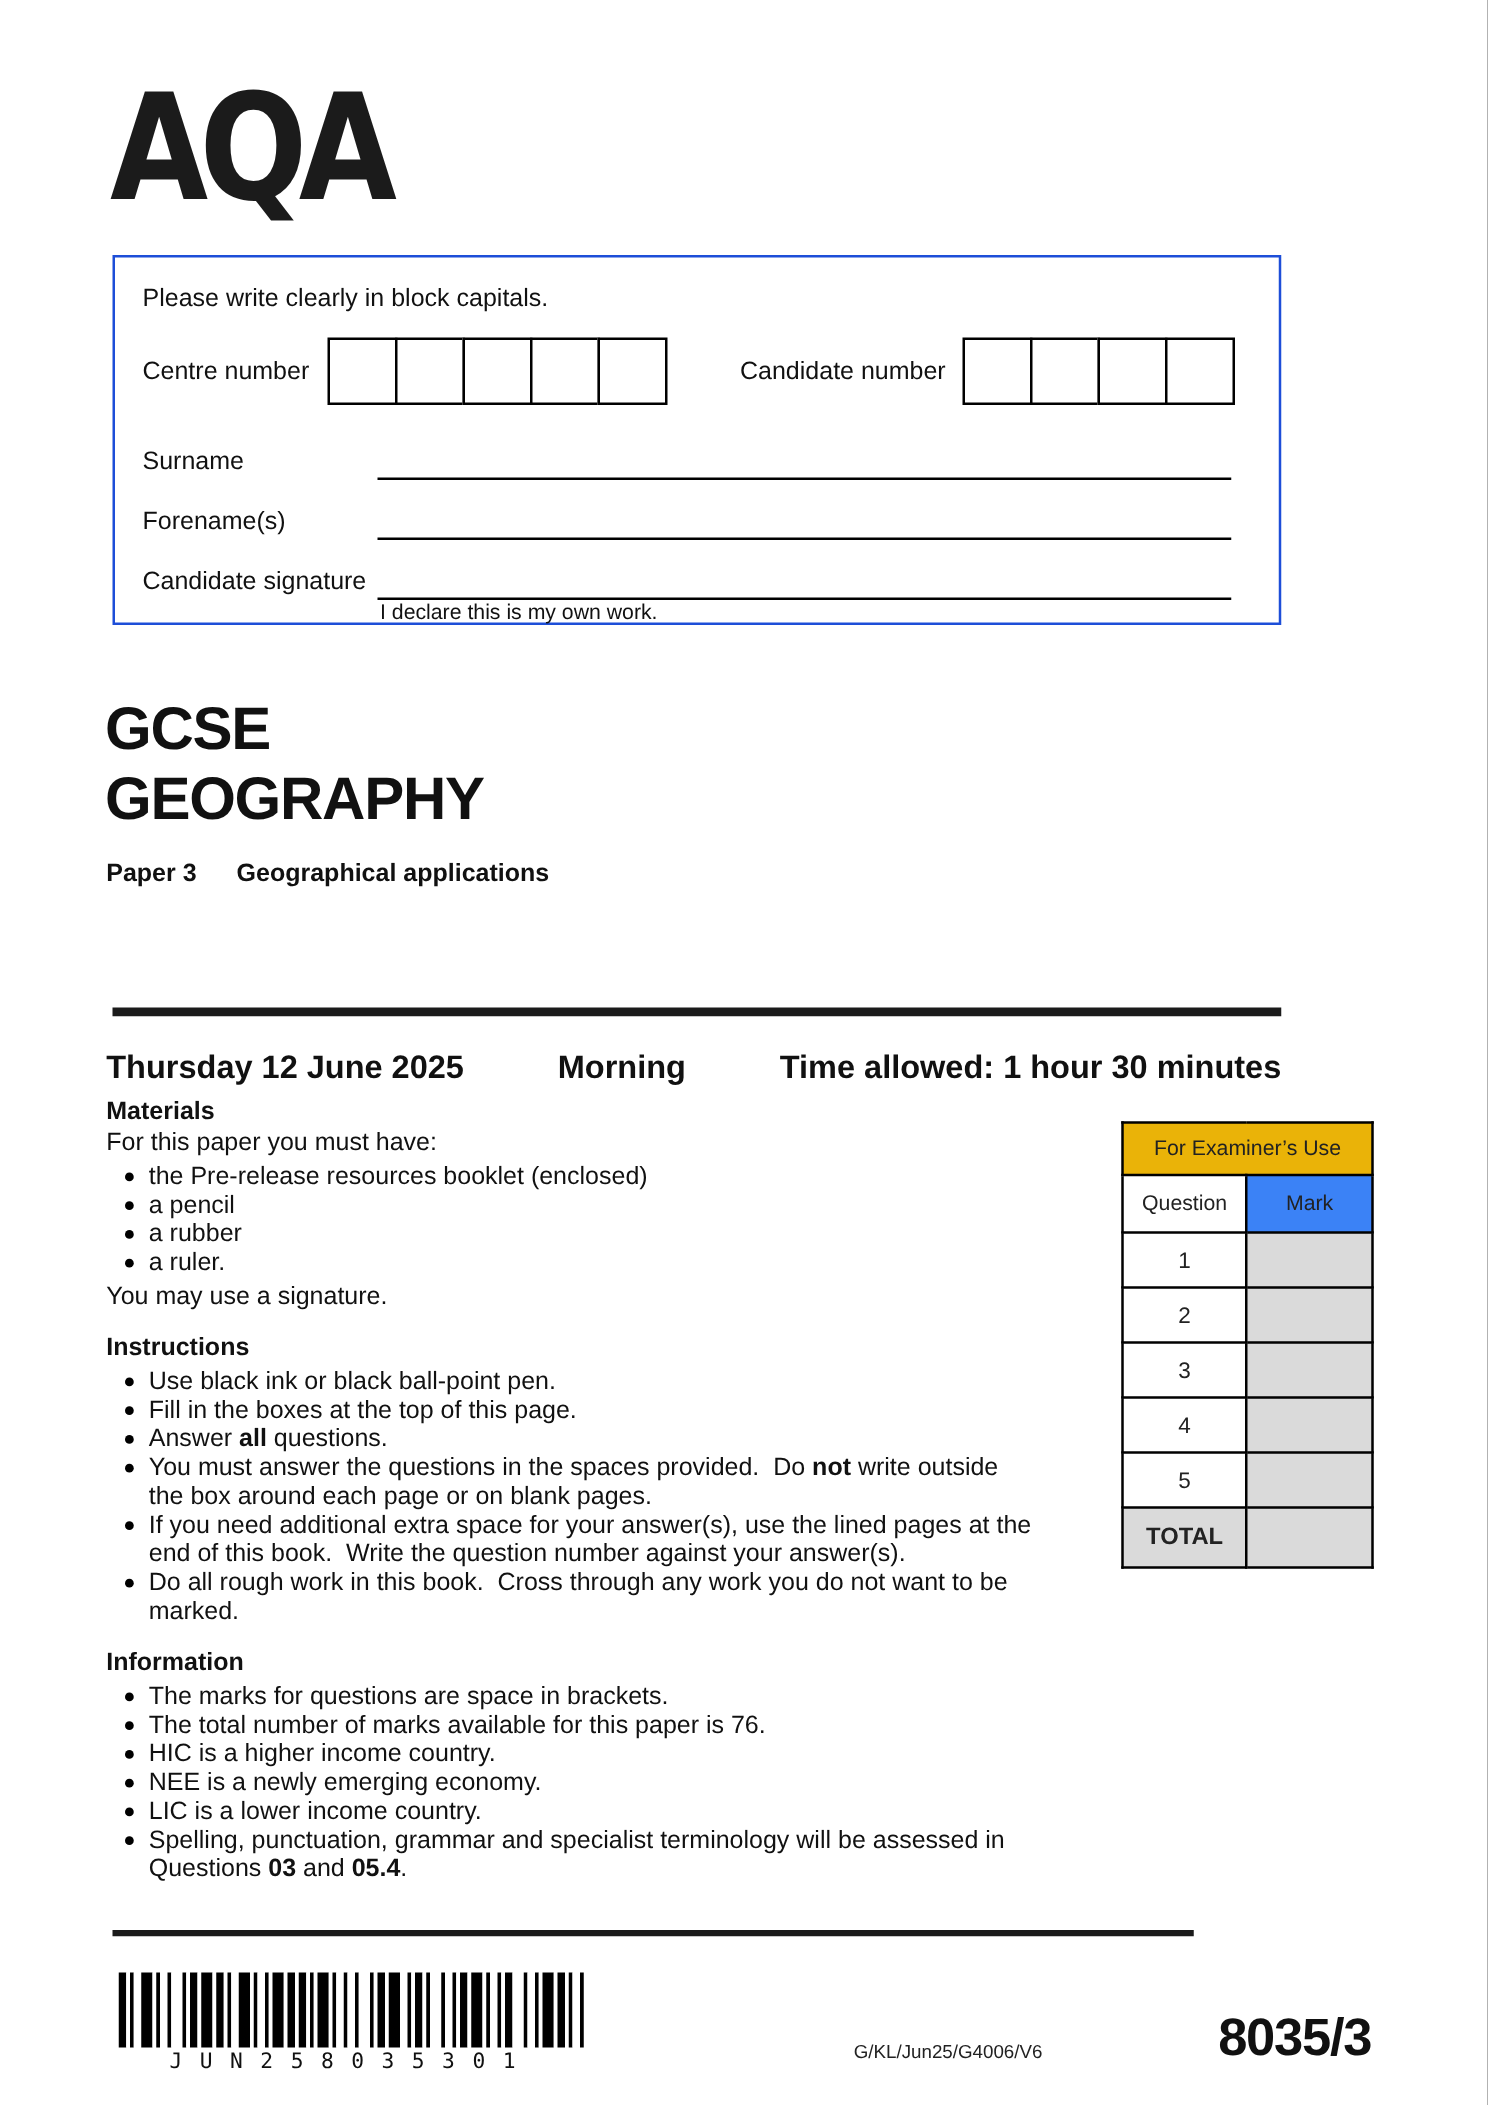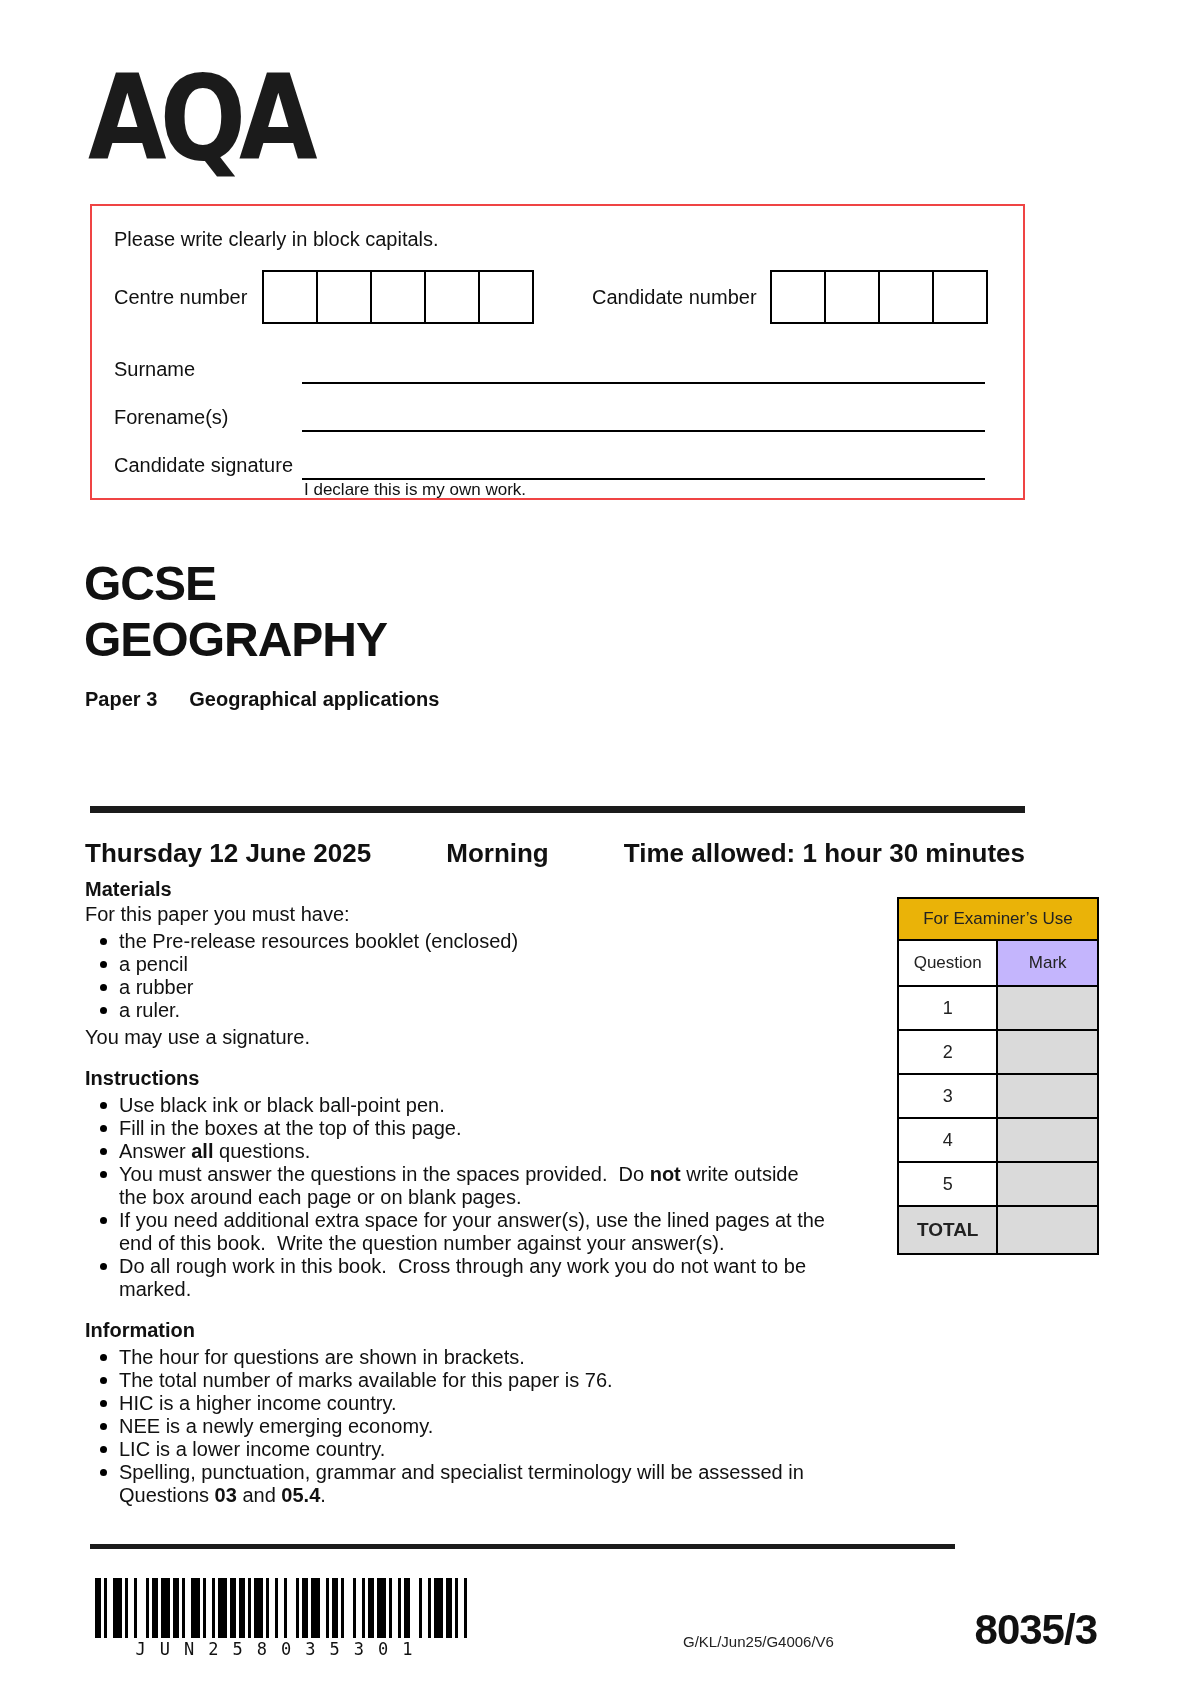--- a/index.html
+++ b/index.html
@@ -12,21 +12,21 @@
   .logo{
     position:absolute;left:88px;top:58px;
     font-family:"DejaVu Sans", sans-serif;
     font-weight:900;font-size:118px;line-height:120px;
     letter-spacing:-8px;transform:scaleX(0.86);transform-origin:left top;
     color:#1b1b1b;
   }
   
   .cand-box{
     position:absolute;left:90px;top:204px;width:935px;height:296px;
-    border:2px solid #ef4444;box-sizing:border-box;
+    border:2px solid #1d4ed8;box-sizing:border-box;
   }
   .cand-box .please{position:absolute;left:22px;top:22px;font-size:20px;}
   .cand-label{position:absolute;font-size:20px;}
   .cellrow{position:absolute;display:flex;}
   .cell{
     width:52px;height:50px;border:2px solid #000;background:#fff;
     margin-left:-2px;box-sizing:content-box;
   }
   .cell:first-child{margin-left:0;}
   .field-line{position:absolute;border-bottom:2px solid #000;height:0;}
@@ -147,37 +147,37 @@
         <li>Use black ink or black ball-point pen.</li>
         <li>Fill in the boxes at the top of this page.</li>
         <li>Answer <b>all</b> questions.</li>
         <li>You must answer the questions in the spaces provided.  Do <b>not</b> write outside the box around each page or on blank pages.</li>
         <li>If you need additional extra space for your answer(s), use the lined pages at the end of this book.  Write the question number against your answer(s).</li>
         <li>Do all rough work in this book.  Cross through any work you do not want to be marked.</li>
       </ul>
 
     <h3>Information</h3>
     <ul class="blist">
-        <li>The hour for questions are shown in brackets.</li>
+        <li>The marks for questions are space in brackets.</li>
         <li>The total number of marks available for this paper is 76.</li>
         <li>HIC is a higher income country.</li>
         <li>NEE is a newly emerging economy.</li>
         <li>LIC is a lower income country.</li>
         <li>Spelling, punctuation, grammar and specialist terminology will be assessed in Questions <b>03</b> and <b>05.4</b>.</li>
       </ul>
   </div>
 
   <table class="exam-table">
     <tbody>
       <tr>
         <td colspan="2" class="hdr grey" style="background: #eab308;">For Examiner’s Use</td>
       </tr>
       <tr>
         <td class="colq">Question</td>
-        <td class="colm grey" style="background: #c4b5fd;">Mark</td>
+        <td class="colm grey" style="background: #3b82f6;">Mark</td>
       </tr>
     </tbody>
     <tbody>
         <tr>
           <td class="qcell">1</td>
           <td class="mcell grey" style="background: rgb(218, 218, 218);"></td>
         </tr>
         <tr>
           <td class="qcell">2</td>
           <td class="mcell grey" style="background: rgb(218, 218, 218);"></td>

